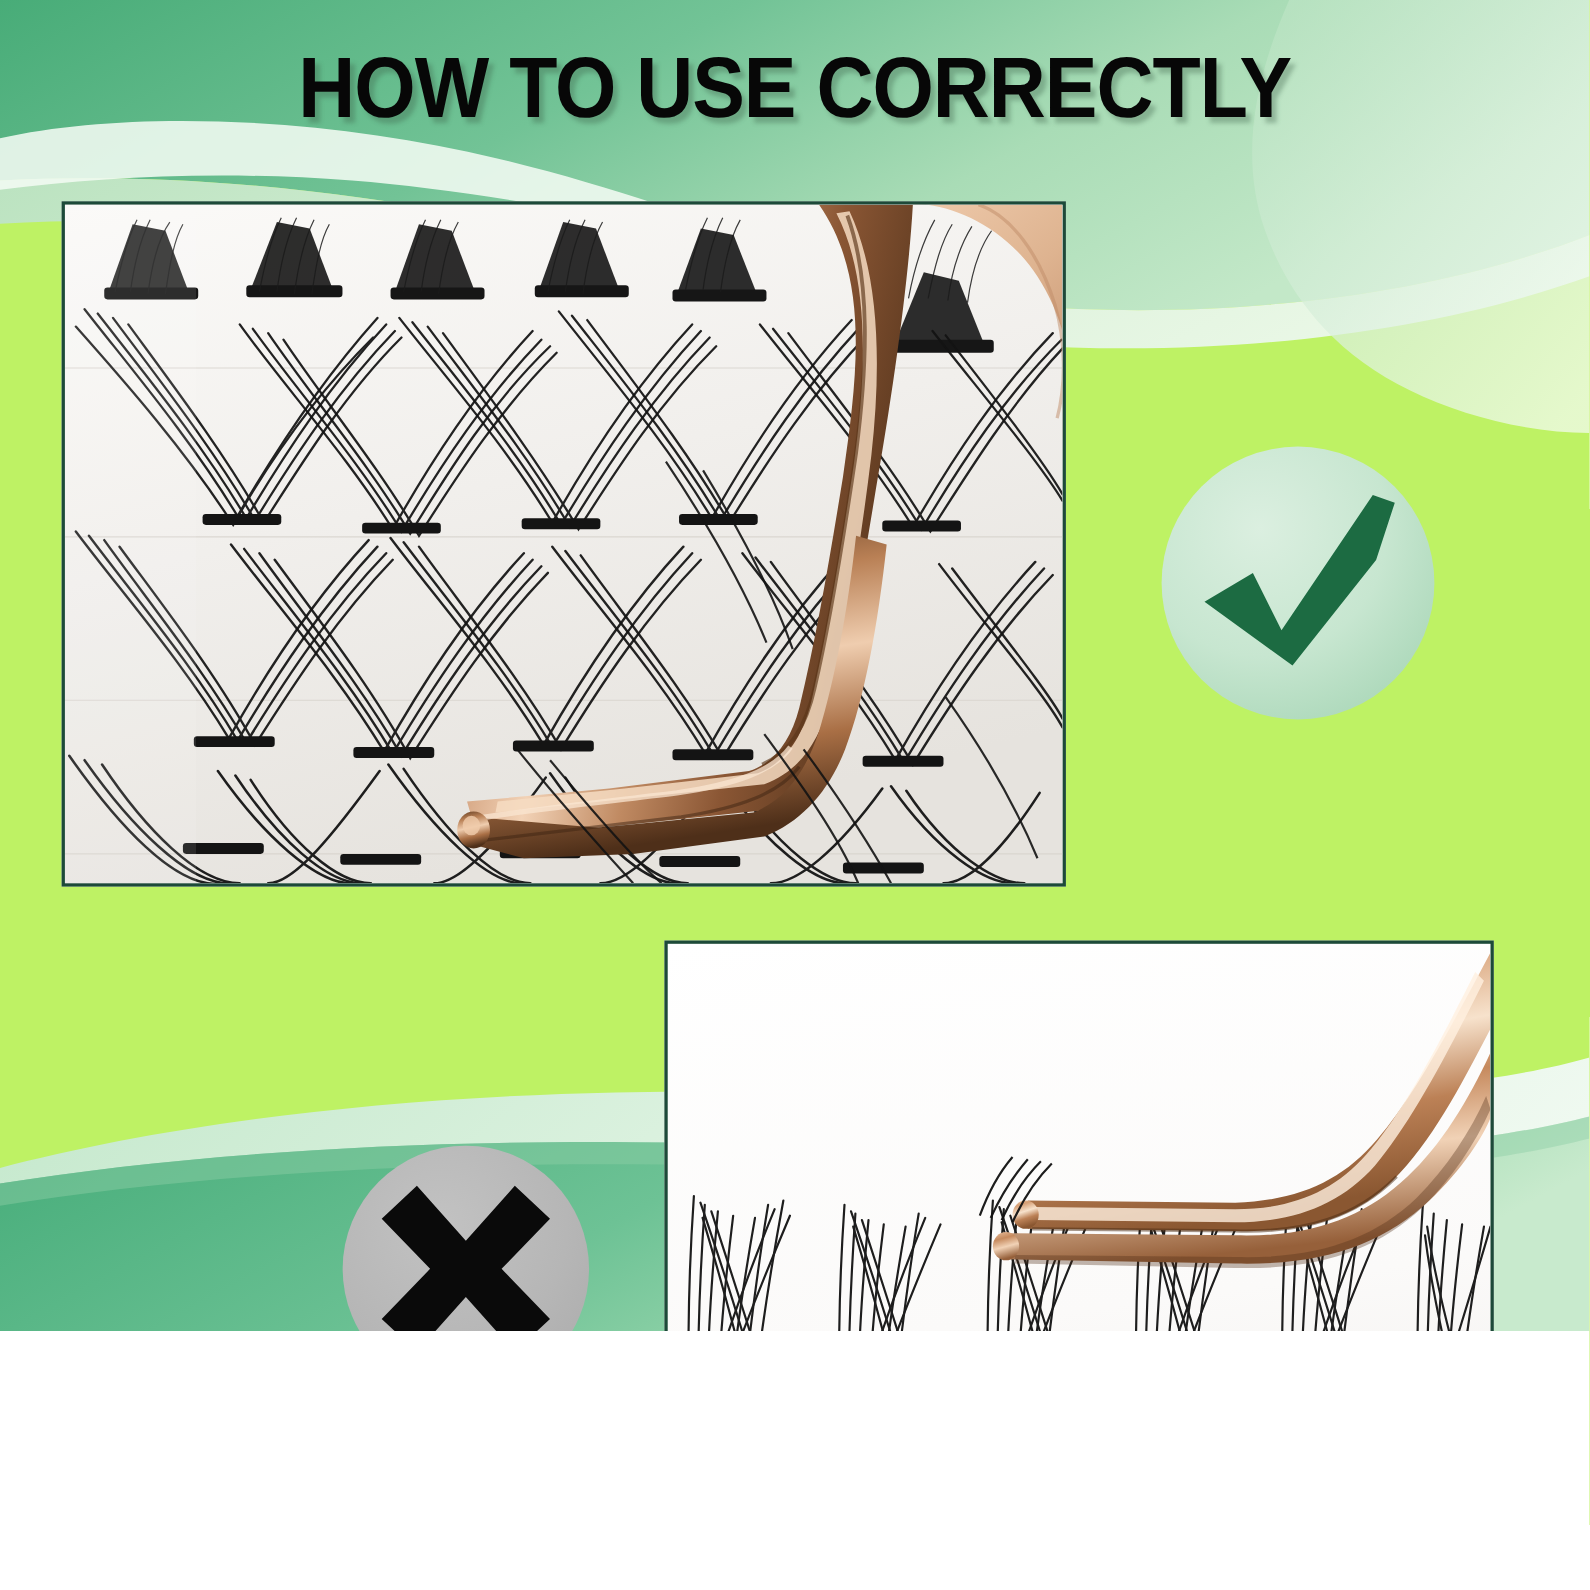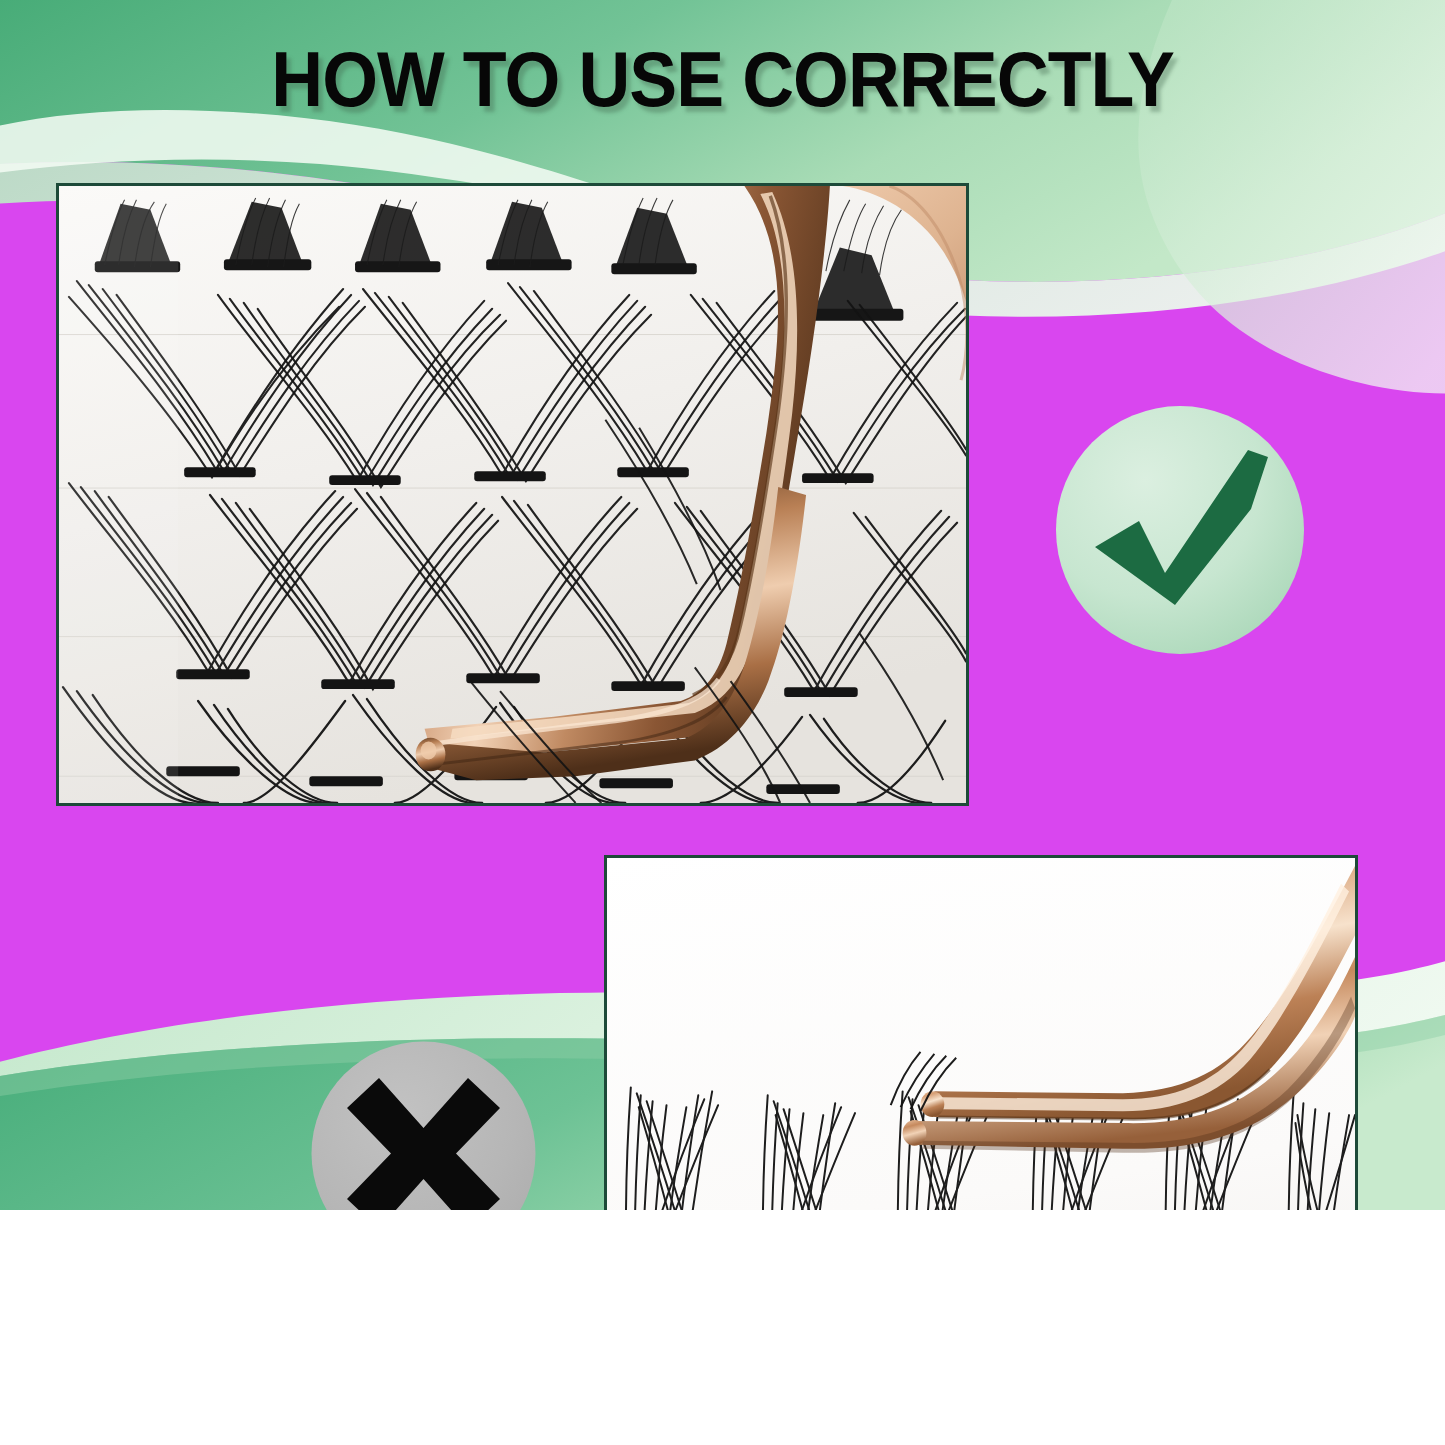--- a/index.html
+++ b/index.html
@@ -10,21 +10,21 @@
     overflow:hidden;
     position:relative;
   }
 
   
   #infographic {
     position:absolute;
     inset:0;
     width:1445px;
     height:1210px;
-    background:#d946ef;
+    background:#bef264;
     overflow:hidden;
   }
 
   
   .bg-waves {
     position:absolute;
     inset:0;
     width:100%;
     height:100%;
     z-index:0;

